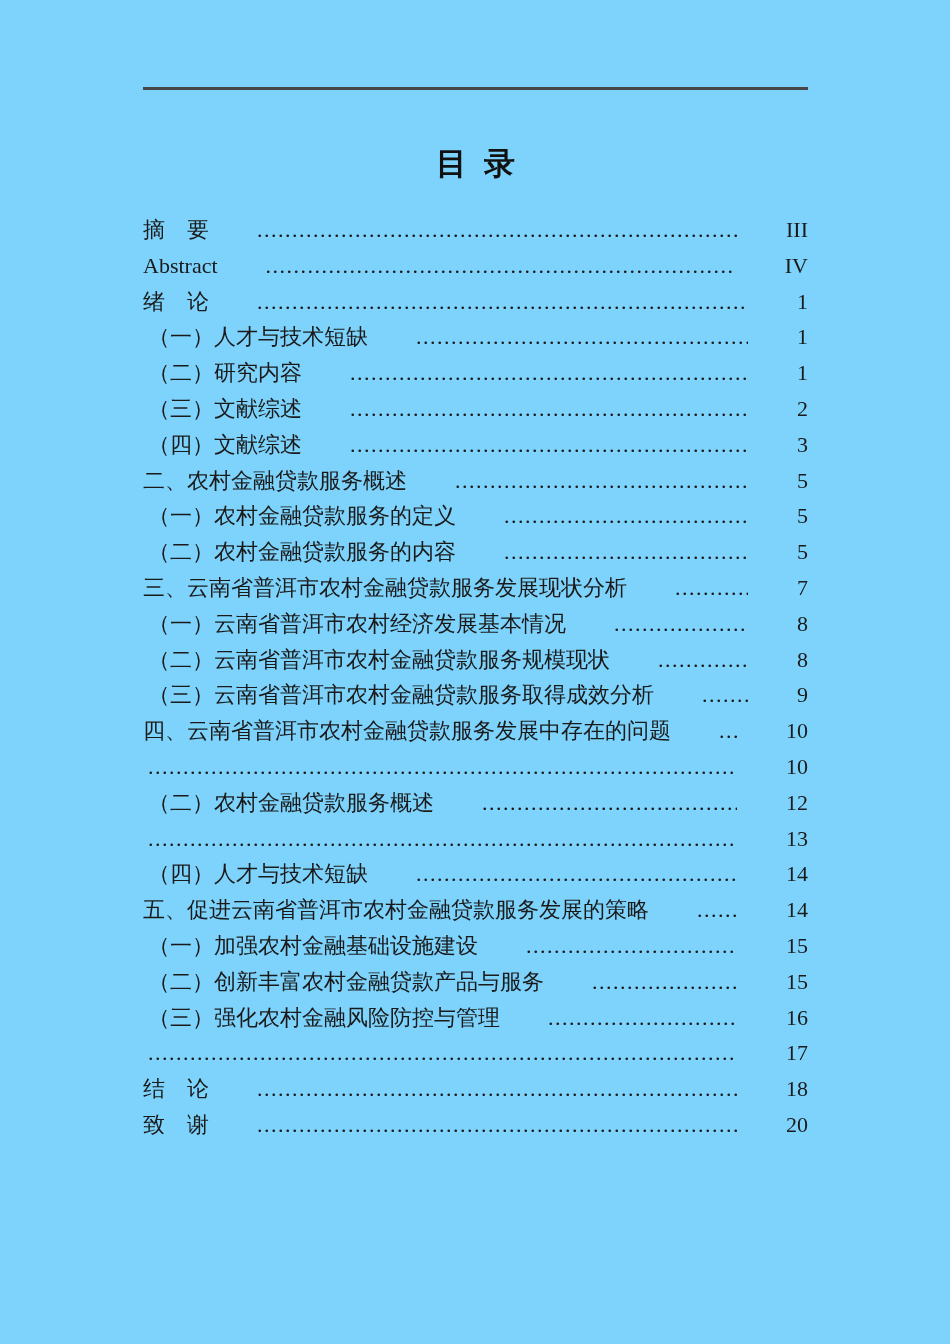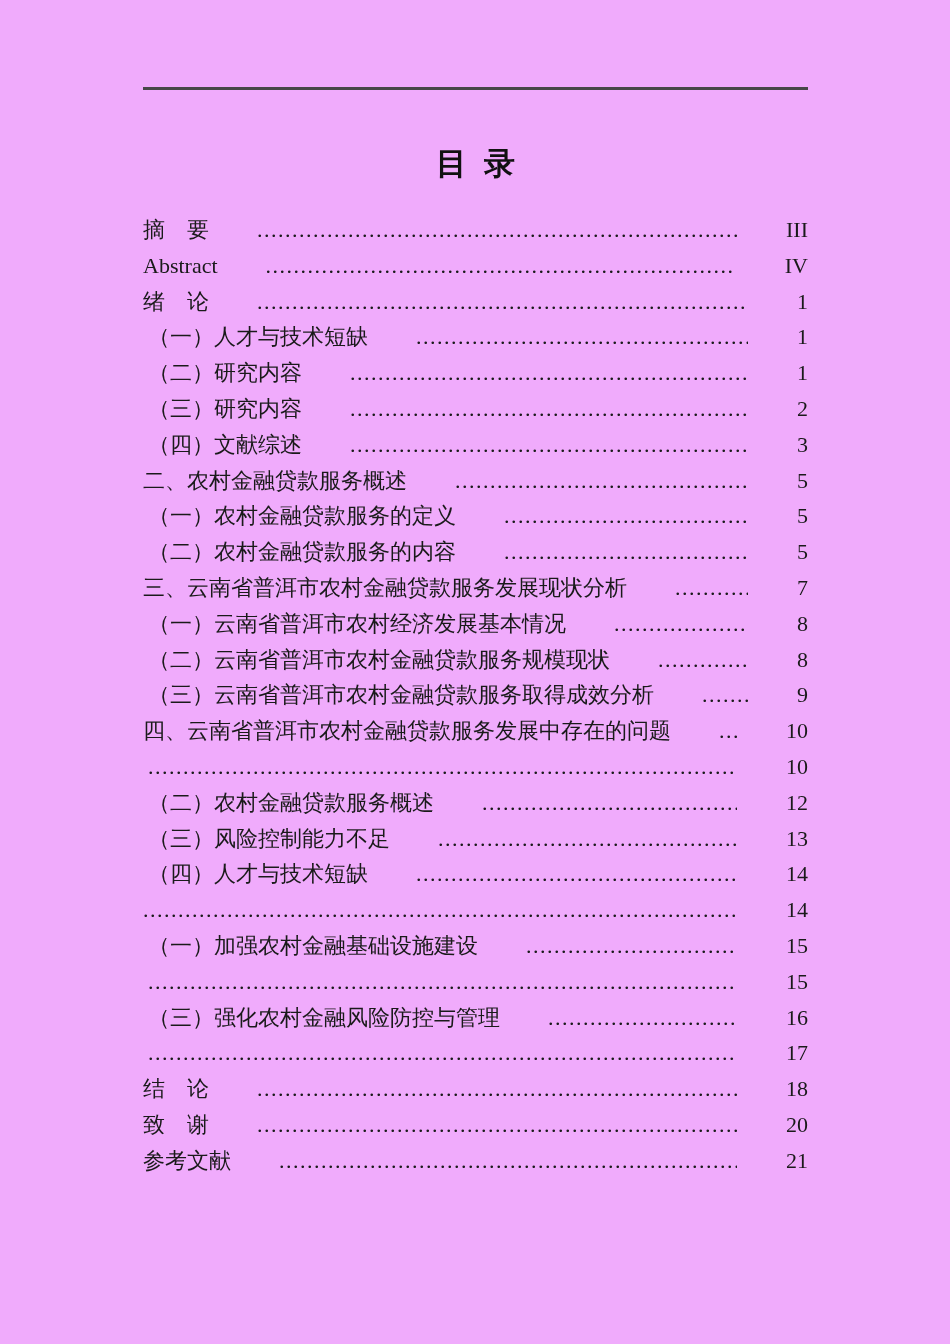--- a/index.html
+++ b/index.html
@@ -4,21 +4,21 @@
 <style>
   html, body {
     margin: 0;
     padding: 0;
     background: #ffffff;
   }
   .page {
     position: relative;
     width: 950px;
     height: 1344px;
-    background: #f0abfc;
+    background: #7dd3fc;
     overflow: hidden;
     font-family: "Liberation Serif", "DejaVu Serif", serif;
     color: #1a1a1a;
   }
   .header-rule {
     position: absolute;
     left: 143px;
     top: 87px;
     width: 665px;
     height: 3px;
@@ -101,21 +101,21 @@
     <span class="toc-label">（一）人才与技术短缺</span>
     <span class="toc-leader"></span>
     <span class="toc-page">1</span>
   </div>
       <div class="toc-item sub">
     <span class="toc-label">（二）研究内容</span>
     <span class="toc-leader"></span>
     <span class="toc-page">1</span>
   </div>
       <div class="toc-item sub">
-    <span class="toc-label">（三）研究内容</span>
+    <span class="toc-label">（三）文献综述</span>
     <span class="toc-leader"></span>
     <span class="toc-page">2</span>
   </div>
       <div class="toc-item sub">
     <span class="toc-label">（四）文献综述</span>
     <span class="toc-leader"></span>
     <span class="toc-page">3</span>
   </div>
       <div class="toc-item">
     <span class="toc-label">二、农村金融贷款服务概述</span>
@@ -160,39 +160,40 @@
       <div class="toc-item sub">
     <span class="toc-leader"></span>
     <span class="toc-page">10</span>
   </div>
       <div class="toc-item sub">
     <span class="toc-label">（二）农村金融贷款服务概述</span>
     <span class="toc-leader"></span>
     <span class="toc-page">12</span>
   </div>
       <div class="toc-item sub">
-    <span class="toc-label">（三）风险控制能力不足</span>
     <span class="toc-leader"></span>
     <span class="toc-page">13</span>
   </div>
       <div class="toc-item sub">
     <span class="toc-label">（四）人才与技术短缺</span>
     <span class="toc-leader"></span>
     <span class="toc-page">14</span>
   </div>
       <div class="toc-item">
+    <span class="toc-label">五、促进云南省普洱市农村金融贷款服务发展的策略</span>
     <span class="toc-leader"></span>
     <span class="toc-page">14</span>
   </div>
       <div class="toc-item sub">
     <span class="toc-label">（一）加强农村金融基础设施建设</span>
     <span class="toc-leader"></span>
     <span class="toc-page">15</span>
   </div>
       <div class="toc-item sub">
+    <span class="toc-label">（二）创新丰富农村金融贷款产品与服务</span>
     <span class="toc-leader"></span>
     <span class="toc-page">15</span>
   </div>
       <div class="toc-item sub">
     <span class="toc-label">（三）强化农村金融风险防控与管理</span>
     <span class="toc-leader"></span>
     <span class="toc-page">16</span>
   </div>
       <div class="toc-item sub">
     <span class="toc-leader"></span>
@@ -200,20 +201,15 @@
   </div>
       <div class="toc-item">
     <span class="toc-label">结　论</span>
     <span class="toc-leader"></span>
     <span class="toc-page">18</span>
   </div>
       <div class="toc-item">
     <span class="toc-label">致　谢</span>
     <span class="toc-leader"></span>
     <span class="toc-page">20</span>
-  </div>
-      <div class="toc-item">
-    <span class="toc-label">参考文献</span>
-    <span class="toc-leader"></span>
-    <span class="toc-page">21</span>
   </div>
     </div>
 </div>
 
 </body></html>

